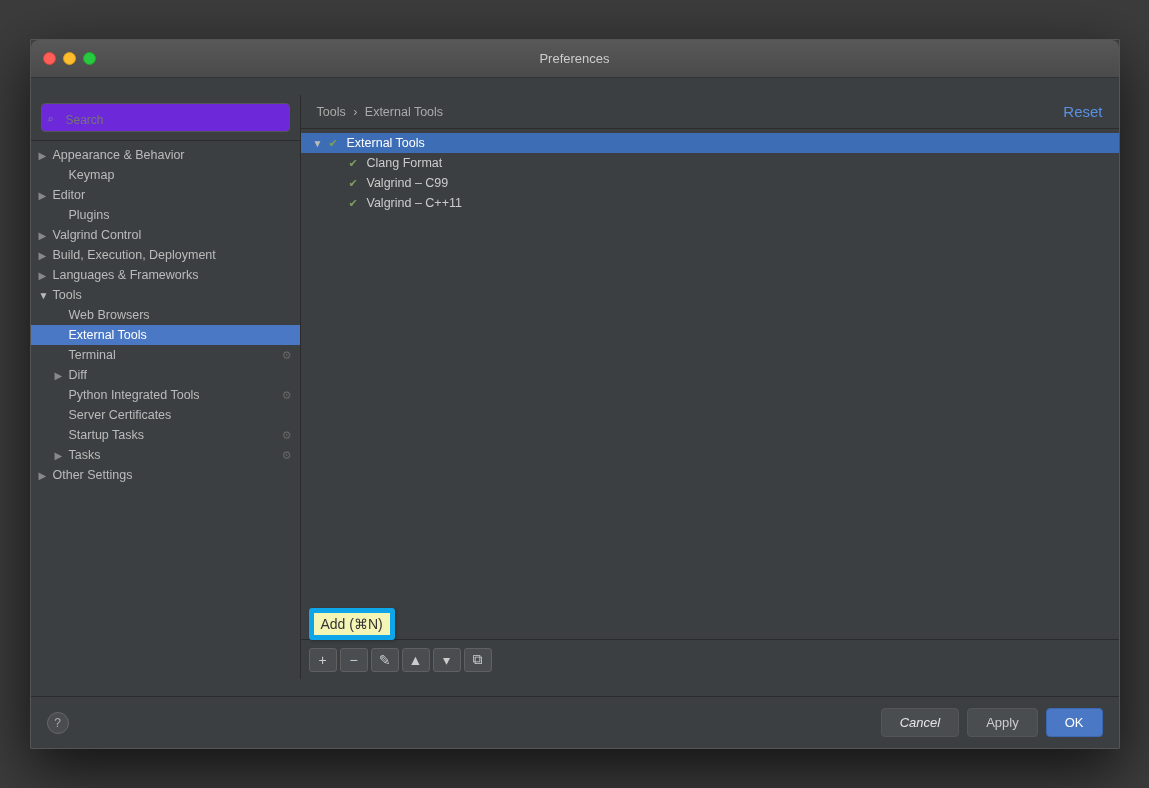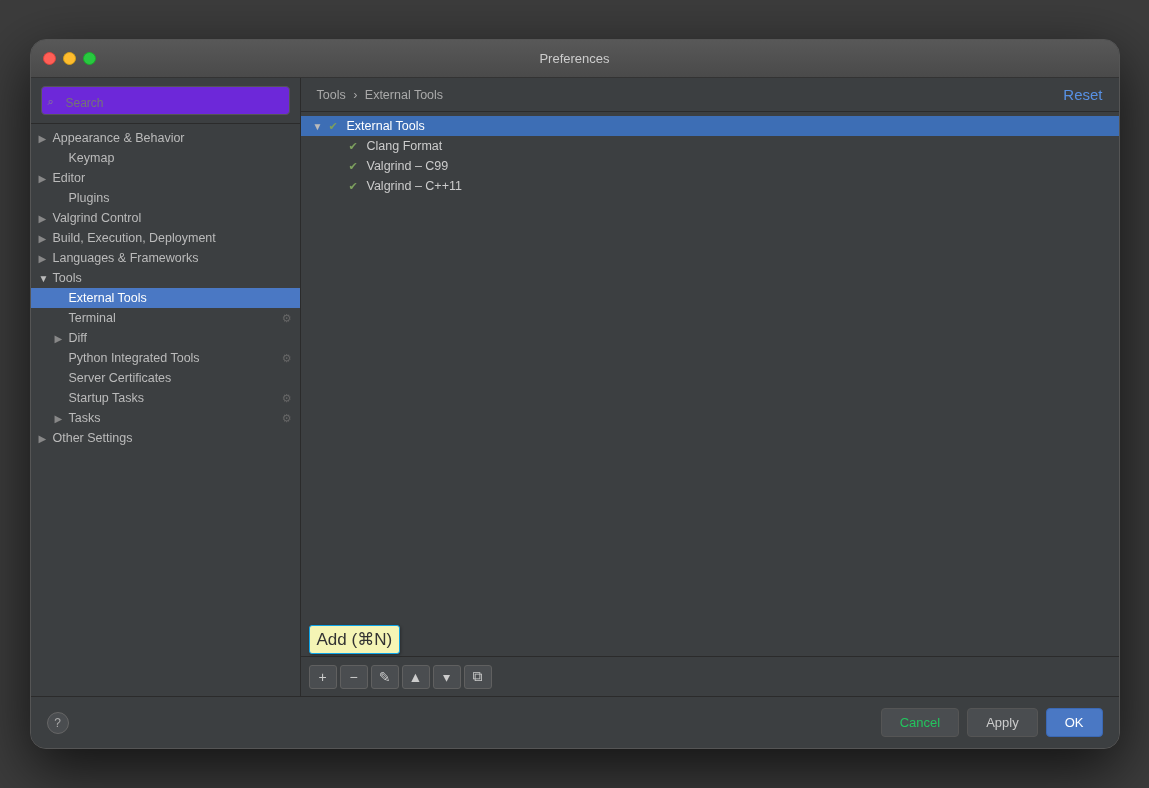--- a/index.html
+++ b/index.html
@@ -9,26 +9,27 @@
       align-items: center;
       justify-content: center;
       width: 1149px;
       height: 788px;
       font-family: -apple-system, BlinkMacSystemFont, "Helvetica Neue", Arial, sans-serif;
     }
     .window {
       width: 1090px;
       height: 710px;
       background: #3c3f41;
-      border-radius: 16px;
+      border-radius: 1px;
       box-shadow: 0 20px 60px rgba(0,0,0,0.7);
       display: flex;
       flex-direction: column;
       overflow: hidden;
       border: 1px solid #555;
+      gap: 17px;
     }
     
     .title-bar {
       background: linear-gradient(to bottom, #585858, #4a4a4a);
       height: 38px;
       display: flex;
       align-items: center;
       justify-content: center;
       position: relative;
       border-bottom: 1px solid #333;
@@ -204,24 +205,24 @@
       display: flex;
       align-items: center;
       justify-content: center;
       margin-right: 3px;
     }
     .tooltip {
       position: absolute;
       top: -32px;
       left: 8px;
       background: #f5f5b5;
-      border: 1px solid #0ea5e9;
+      border: 5px solid #0ea5e9;
       border-radius: 3px;
       padding: 3px 7px;
-      font-size: 17px;
+      font-size: 14px;
       color: #333;
       white-space: nowrap;
       box-shadow: 1px 1px 3px rgba(0,0,0,0.3);
     }
     
     .bottom-bar {
       height: 52px;
       background: #3c3f41;
       border-top: 1px solid #2b2b2b;
       display: flex;
@@ -248,21 +249,22 @@
     }
     .action-btn {
       padding: 6px 18px;
       border-radius: 4px;
       font-size: 13px;
       cursor: pointer;
       border: 1px solid #555;
     }
     .cancel-btn {
       background: #4a4d50;
-      color: #22c55e;
+      color: #e5e5e5;
+      font-style: italic;
     }
     .apply-btn {
       background: #4a4d50;
       color: #ccc;
     }
     .ok-btn {
       background: #4a78c4;
       color: #fff;
       border-color: #3a68b4;
     }
@@ -323,20 +325,25 @@
           </div>
           <div class="tree-item">
             <span style="display:inline-block;width:0px"></span>
             <span class="arrow ">▶</span>
             <span class="item-label">Languages &amp; Frameworks</span>
           </div>
           <div class="tree-item">
             <span style="display:inline-block;width:0px"></span>
             <span class="arrow open">▼</span>
             <span class="item-label">Tools</span>
+          </div>
+          <div class="tree-item">
+            <span style="display:inline-block;width:16px"></span>
+            <span class="arrow"></span>
+            <span class="item-label">Web Browsers</span>
           </div>
           <div class="tree-item selected">
             <span style="display:inline-block;width:16px"></span>
             <span class="arrow"></span>
             <span class="item-label">External Tools</span>
           </div>
           <div class="tree-item">
             <span style="display:inline-block;width:16px"></span>
             <span class="arrow"></span>
             <span class="item-label">Terminal</span>

